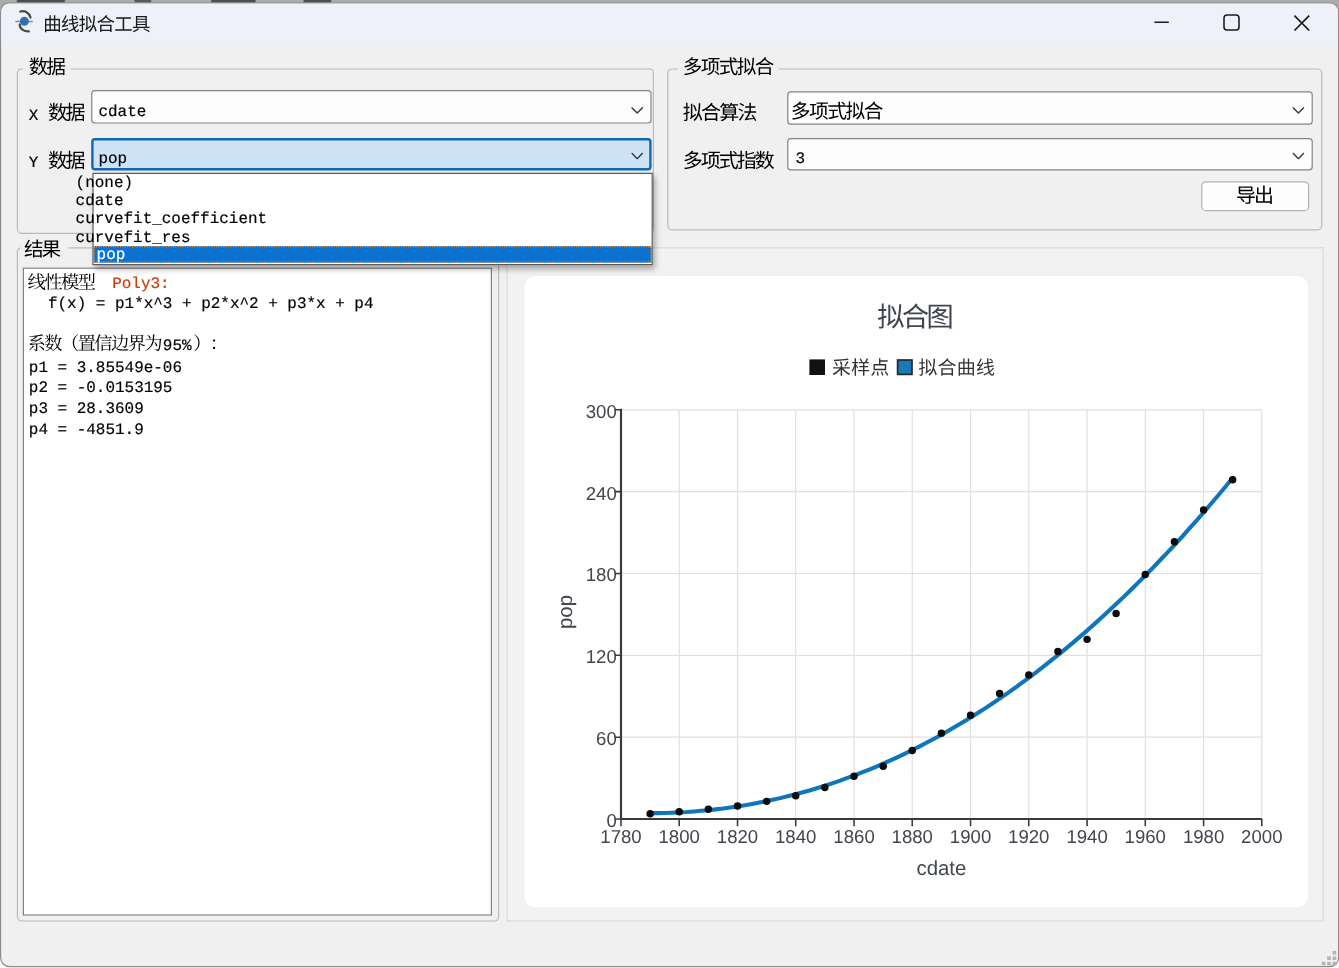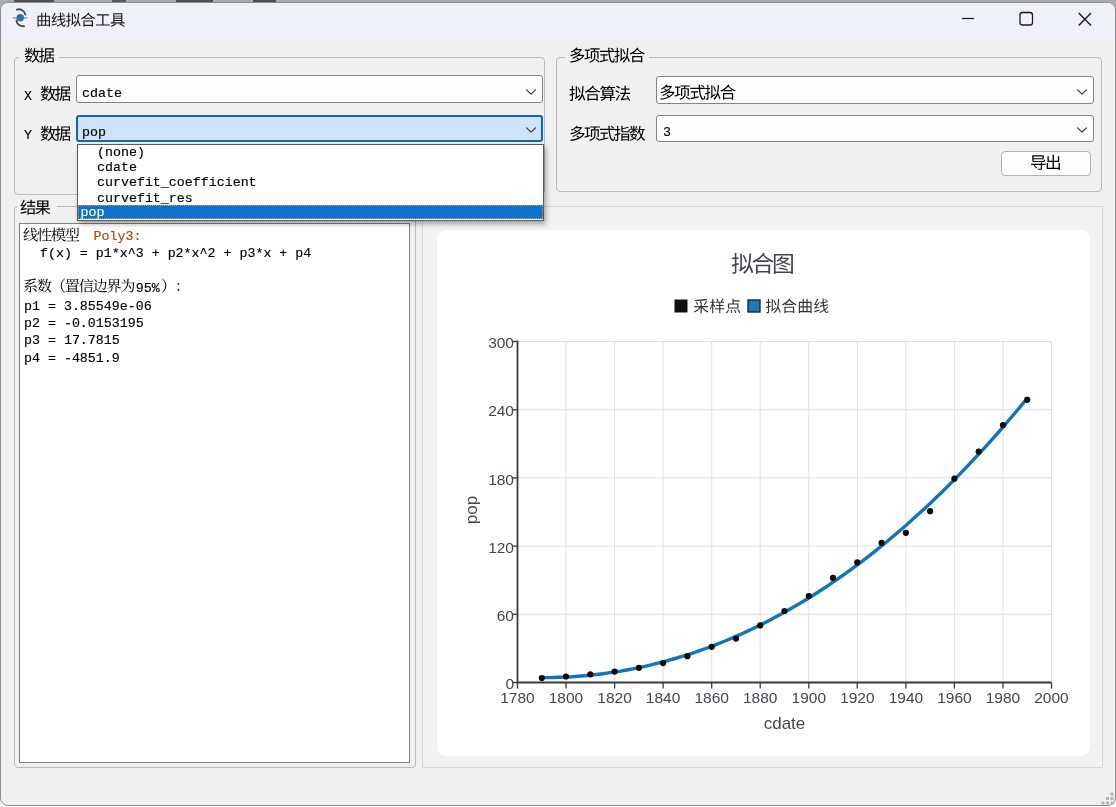--- a/index.html
+++ b/index.html
@@ -105,21 +105,21 @@
       <path d="M159 792V394H461V309H62V240H400C310 144 167 58 36 15C53 -1 76 -28 88 -47C220 3 364 98 461 208V-80H540V213C639 106 785 9 914 -42C925 -23 949 5 965 21C839 63 694 148 601 240H939V309H540V394H848V792ZM236 563H461V459H236ZM540 563H767V459H540ZM236 727H461V625H236ZM540 727H767V625H540Z"></path>
     </g>
   </svg>
 <div class="abs" style="left:19px;top:222.5px;width:390.5px;height:540px;background:#fff;border:1px solid #828282"></div>
 <div style="position:absolute;left:24px;top:227.97px;font-family:'Liberation Mono',monospace;-webkit-text-stroke:0.15px #000;font-size:13.3px;line-height:17.4px;color:#000;white-space:pre">
   f(x) = p1*x^3 + p2*x^2 + p3*x + p4
 
               95%
 p1 = 3.85549e-06
 p2 = -0.0153195
-p3 = 17.7815
+p3 = 28.3609
 p4 = -4851.9</div>
 <div style="position:absolute;left:93.5px;top:228.0px;font-family:'Liberation Mono',monospace;-webkit-text-stroke:0.15px currentColor;font-size:13.3px;line-height:17.4px;color:#c2410c;white-space:pre">Poly3:</div>
 <svg style="position:absolute;left:23.3px;top:226.7px;overflow:visible" width="58" height="16" fill="#000">
     <g transform="translate(0.00,13.38) scale(0.01520,-0.01520)">
       <path d="M42 73 85 -15C95 -12 103 -3 107 10C245 67 349 119 424 159L420 173C270 128 113 87 42 73ZM666 814 656 805C698 774 751 718 767 674C838 634 881 774 666 814ZM318 787 222 831C194 751 118 600 57 536C50 532 31 528 31 528L67 438C74 441 82 448 88 458C139 469 189 482 230 493C177 417 115 340 63 295C55 289 34 285 34 285L73 196C80 198 88 204 94 214C213 247 321 285 381 305L379 320C276 306 173 293 104 286C209 376 325 508 385 599C405 595 418 603 423 612L333 664C315 627 287 578 253 527L89 523C159 593 238 697 281 772C301 769 313 777 318 787ZM646 826 540 838C540 746 543 658 551 575L406 557L417 529L554 546C561 486 569 429 582 375L385 346L396 319L588 346C605 281 626 221 653 168C553 76 437 10 310 -44L317 -62C454 -20 576 36 682 116C722 53 773 1 837 -39C887 -72 948 -97 971 -65C979 -54 976 -39 945 -3L961 148L948 151C936 108 916 59 904 34C896 15 888 15 869 27C813 59 769 104 734 159C782 201 827 248 868 303C892 299 902 302 910 312L815 365C781 309 743 260 702 216C681 259 665 305 652 355L945 397C958 399 967 407 968 418C931 444 870 477 870 477L830 411L646 384C633 438 625 495 620 554L905 589C916 590 926 597 928 609C891 635 830 670 830 670L788 604L617 583C612 653 610 726 611 799C636 803 645 813 646 826Z"></path>
     </g>
     <g transform="translate(13.90,13.38) scale(0.01520,-0.01520)">
       <path d="M189 838V-78H202C226 -78 253 -63 253 -54V799C278 803 286 814 289 828ZM115 635C116 563 87 483 59 450C42 433 33 410 46 393C62 374 97 385 114 410C140 446 159 528 133 634ZM283 667 269 661C294 622 319 558 320 509C373 458 436 574 283 667ZM450 772C430 623 387 473 333 372L349 362C392 413 429 479 459 554H612V311H405L413 282H612V-13H326L334 -42H950C963 -42 974 -37 976 -26C944 5 890 47 890 47L842 -13H677V282H893C906 282 917 287 919 298C888 328 834 371 834 371L789 311H677V554H920C934 554 944 559 947 569C914 600 861 642 861 642L815 582H677V795C699 798 707 807 709 821L612 831V582H470C487 628 501 676 513 726C535 726 545 736 549 748Z"></path>
     </g>
     <g transform="translate(27.80,13.38) scale(0.01520,-0.01520)">
@@ -391,17 +391,17 @@
       <rect x="11.5" y="1.5" width="3" height="3"></rect>
       <rect x="7" y="6" width="3" height="3"></rect>
       <rect x="11.5" y="6" width="3" height="3"></rect>
       <rect x="2.5" y="10.5" width="3" height="3"></rect>
       <rect x="7" y="10.5" width="3" height="3"></rect>
       <rect x="11.5" y="10.5" width="3" height="3"></rect>
     </g>
 </svg>
 
 <div class="abs" style="left:77px;top:143.5px;width:466.5px;height:77.4px;background:#fff;border:1px solid #5a5a5a;box-shadow:2px 3px 5px rgba(0,0,0,0.33)"></div>
-<div style="position:absolute;left:97px;top:144.6px;font-family:'Liberation Mono',monospace;-webkit-text-stroke:0.15px #000;font-size:13.3px;line-height:15.4px;color:#000;white-space:pre">(none)
+<div style="position:absolute;left:63px;top:144.6px;font-family:'Liberation Mono',monospace;-webkit-text-stroke:0.15px #000;font-size:13.3px;line-height:15.4px;color:#000;white-space:pre">(none)
 cdate
 curvefit_coefficient
 curvefit_res</div>
 <div class="abs" style="left:77.5px;top:205.4px;width:465.5px;height:14.1px;background:#0b72cf;border:1px dotted #e0914f"></div>
 <div style="position:absolute;left:80.5px;top:205.2px;font-family:'Liberation Mono',monospace;-webkit-text-stroke:0.15px #fff;font-size:13.3px;line-height:15.4px;color:#fff;white-space:pre">pop</div>
 </body></html>

